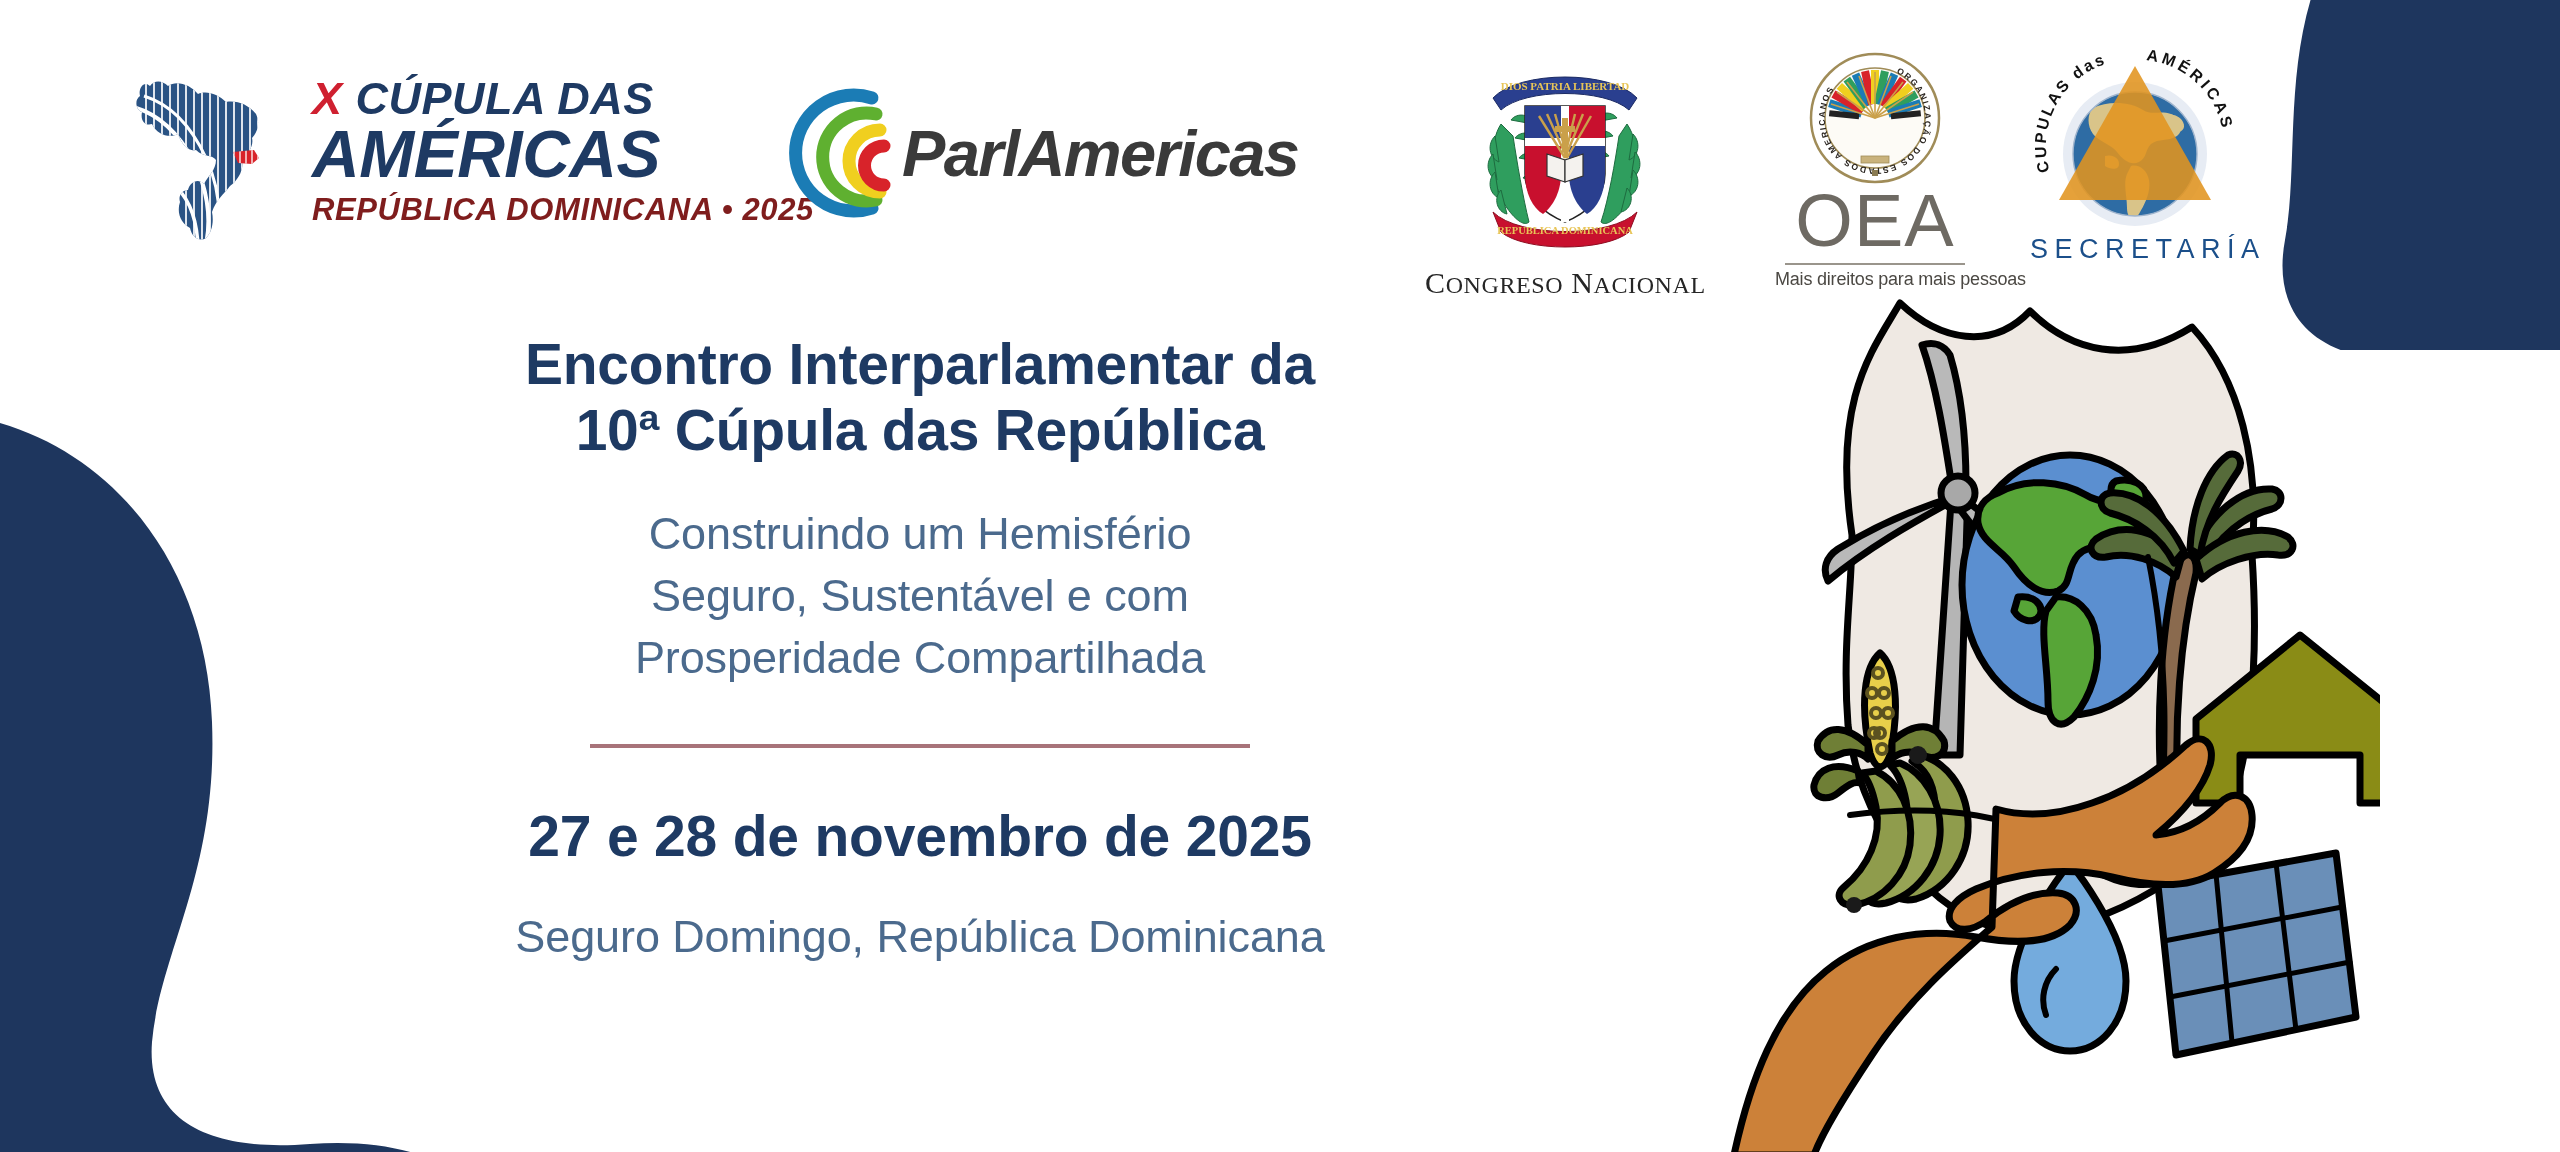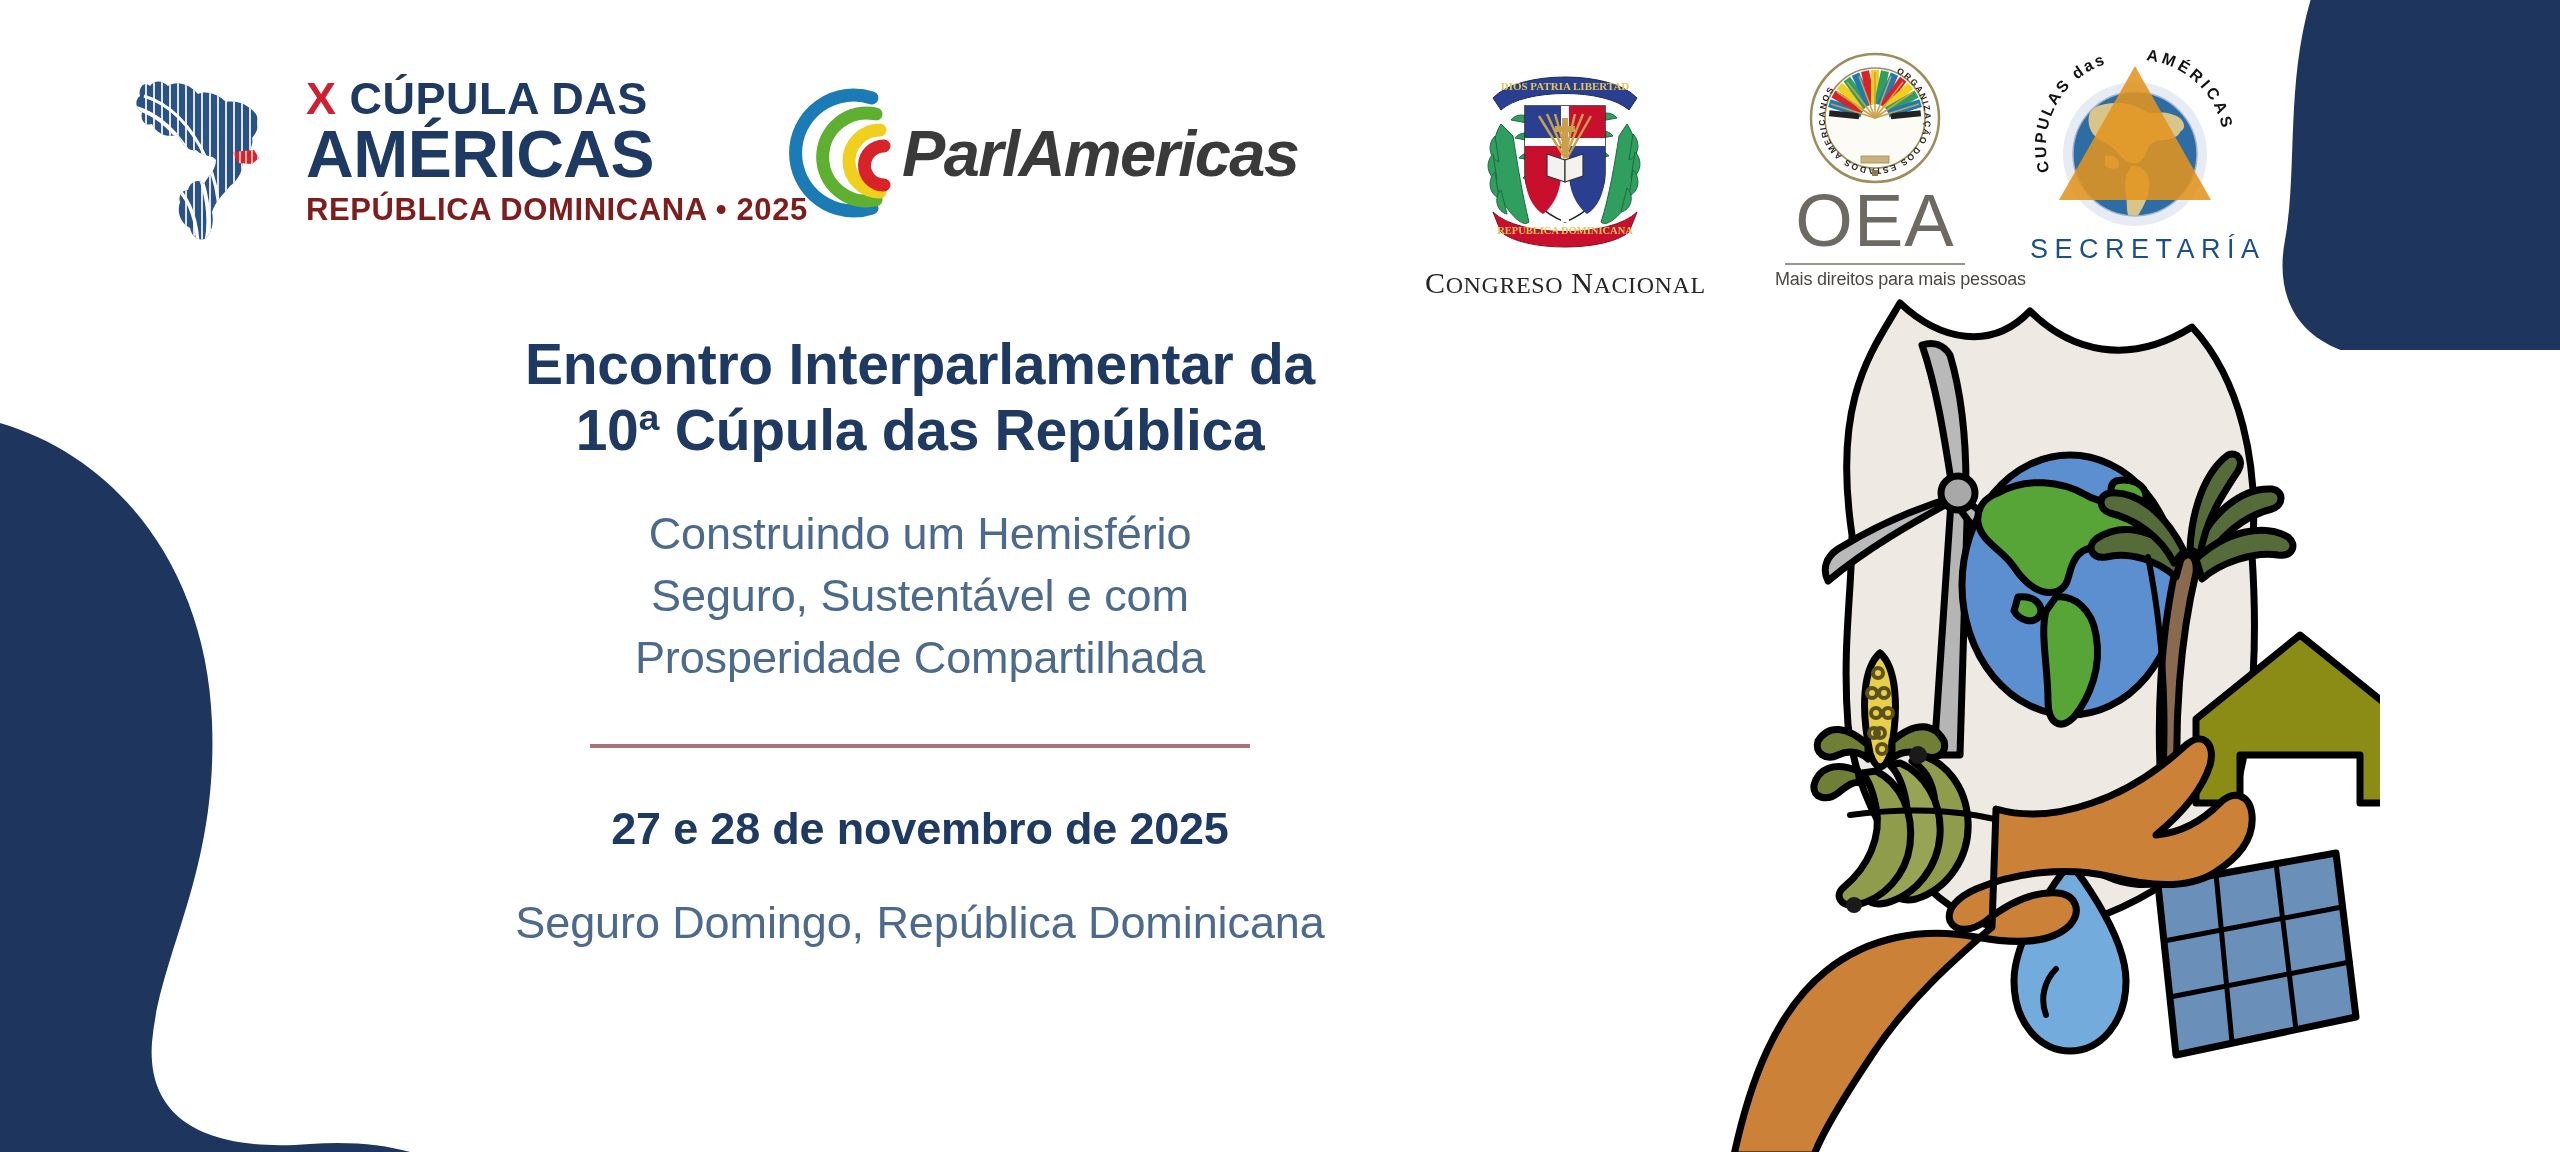--- a/index.html
+++ b/index.html
@@ -18,21 +18,21 @@
 
   
   #logo-strip {
     position: absolute; top: 30px; left: 0; width: 2280px; height: 250px;
   }
   .logo { position: absolute; }
 
   
   #logo-cupula { left: 120px; top: 35px; width: 560px; height: 180px; display: flex; align-items: center; }
   #logo-cupula .map { width: 170px; height: 178px; flex: 0 0 auto; }
-  #logo-cupula .words { margin-left: 16px; }
+  #logo-cupula .words { margin-left: 22px; font-style: italic; }
   .cup-line1 { font-size: 45px; font-weight: 700; letter-spacing: .5px; color: #1e3a63; line-height: 1.02; white-space: nowrap; }
   .cup-line1 .x { color: #cf2030; }
   .cup-line2 { font-size: 66px; font-weight: 800; letter-spacing: -.5px; color: #1e3a63; line-height: .98; white-space: nowrap; }
   .cup-line3 { font-size: 31px; font-weight: 700; letter-spacing: .6px; color: #7f1d1d; line-height: 1.5; white-space: nowrap; }
 
   
   #logo-parl { left: 760px; top: 48px; width: 580px; height: 150px; display: flex; align-items: center; }
   #logo-parl .swoosh { width: 150px; height: 150px; flex: 0 0 auto; }
   #logo-parl .wordmark {
     font-size: 65px; font-weight: 700; font-style: italic; color: #3a3a3a;
@@ -67,21 +67,21 @@
   #event-title {
     font-size: 57px; font-weight: 700; color: #1e3a63; line-height: 1.15;
     letter-spacing: -.3px;
   }
   #event-subtitle {
     margin-top: 40px; font-size: 45px; font-weight: 400; color: #4a6party; color: #4b6a8d;
     line-height: 1.38; letter-spacing: -.1px;
   }
   #divider { width: 660px; height: 4px; background: #a8737a; margin: 55px auto 0; }
   #event-date {
-    margin-top: 55px; font-size: 45px; font-weight: 700; color: #1e3a63; letter-spacing: -.2px;
+    margin-top: 55px; font-size: 57px; font-weight: 700; color: #1e3a63; letter-spacing: -.2px;
   }
   #event-location {
     margin-top: 42px; font-size: 45px; font-weight: 400; color: #4b6a8d; letter-spacing: -.1px;
   }
 
   
   #illustration { position: absolute; left: 1600px; top: 255px; width: 780px; height: 900px; }
 </style>
 </head>
 <body>

